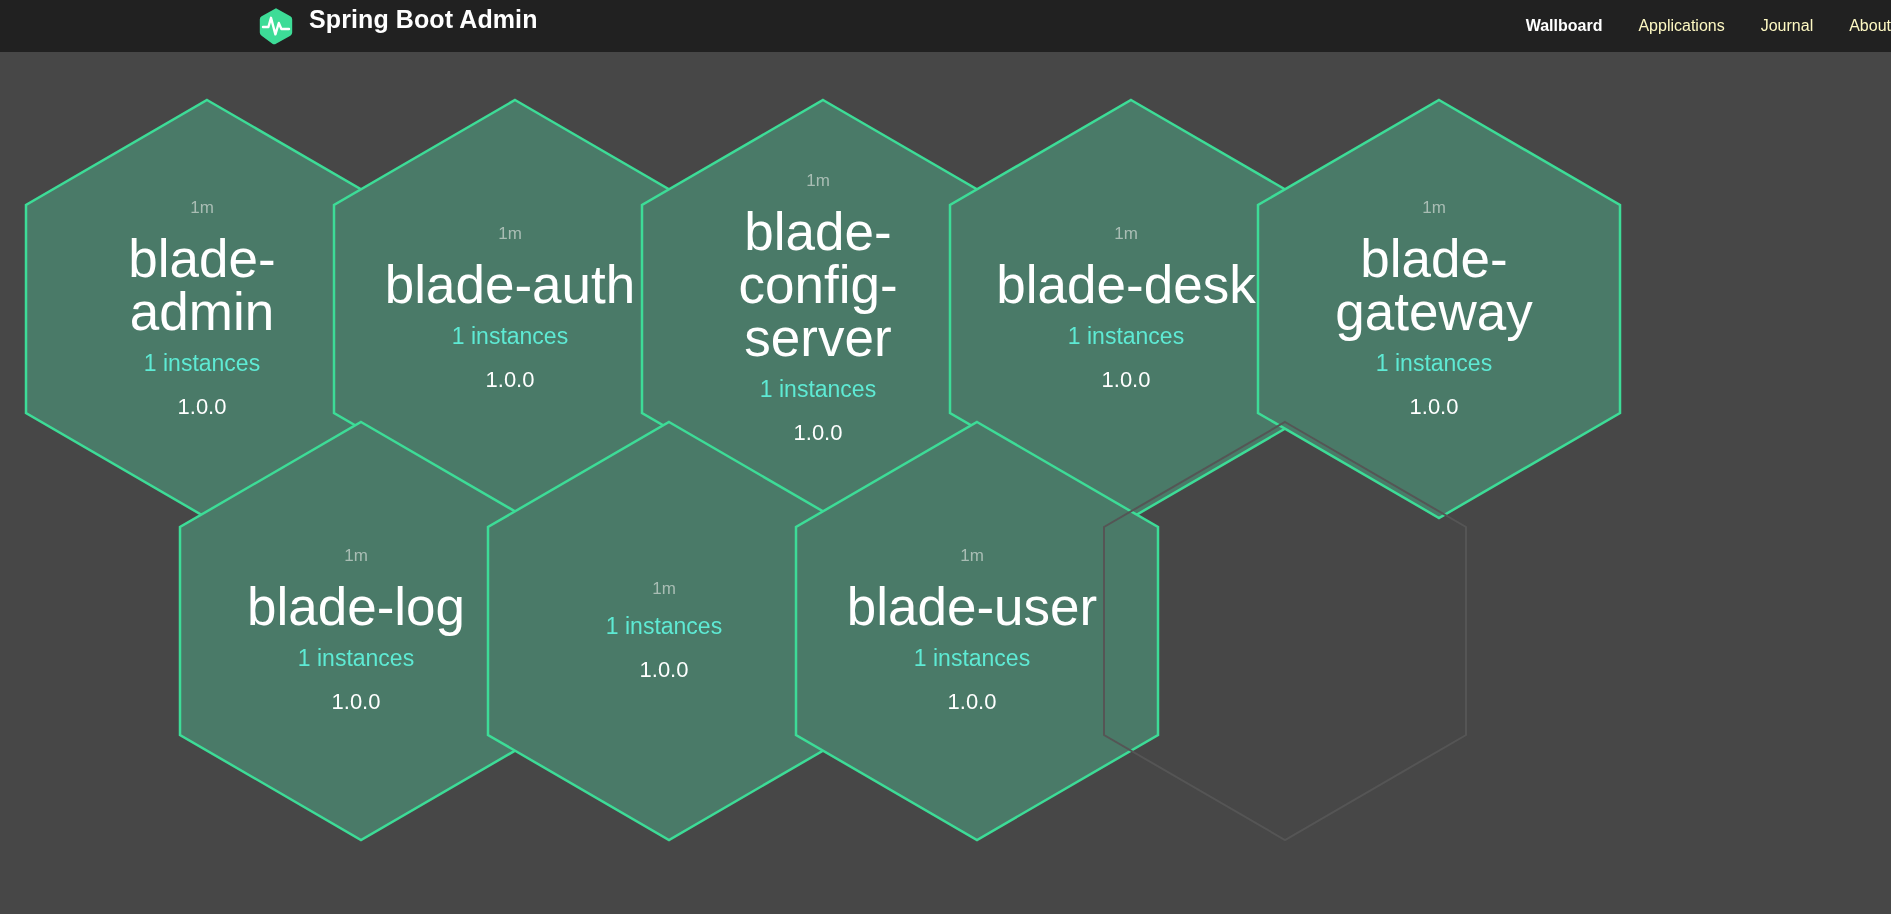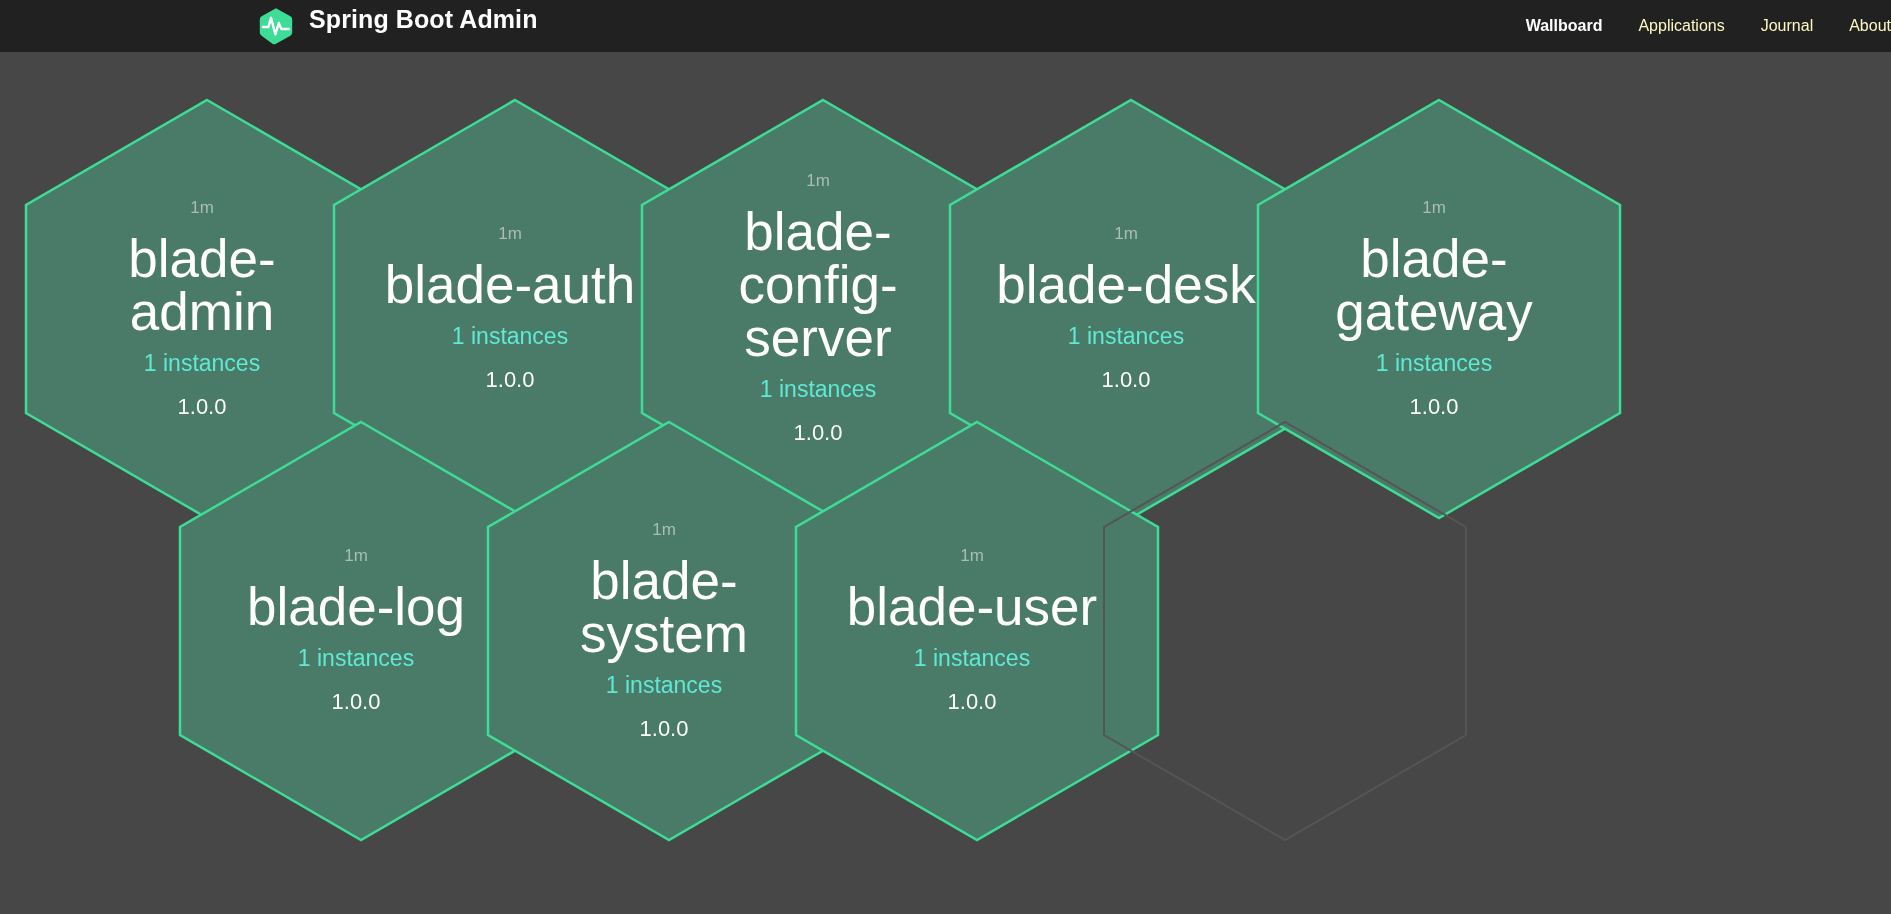--- a/index.html
+++ b/index.html
@@ -197,21 +197,20 @@
         <div class="hex-version">1.0.0</div>
       </div>
     </div>
 
     <div class="hex" style="left:486px;top:368px;">
       <svg viewBox="0 0 366 422" preserveAspectRatio="none">
         <polygon class="hex-poly" points="183,2 364,107 364,315 183,420 2,315 2,107"></polygon>
       </svg>
       <div class="hex-body">
         <div class="hex-uptime">1m</div>
-        <div class="hex-name">blade-system</div>
         <div class="hex-instances">1 instances</div>
         <div class="hex-version">1.0.0</div>
       </div>
     </div>
 
     <div class="hex" style="left:794px;top:368px;">
       <svg viewBox="0 0 366 422" preserveAspectRatio="none">
         <polygon class="hex-poly" points="183,2 364,107 364,315 183,420 2,315 2,107"></polygon>
       </svg>
       <div class="hex-body">

